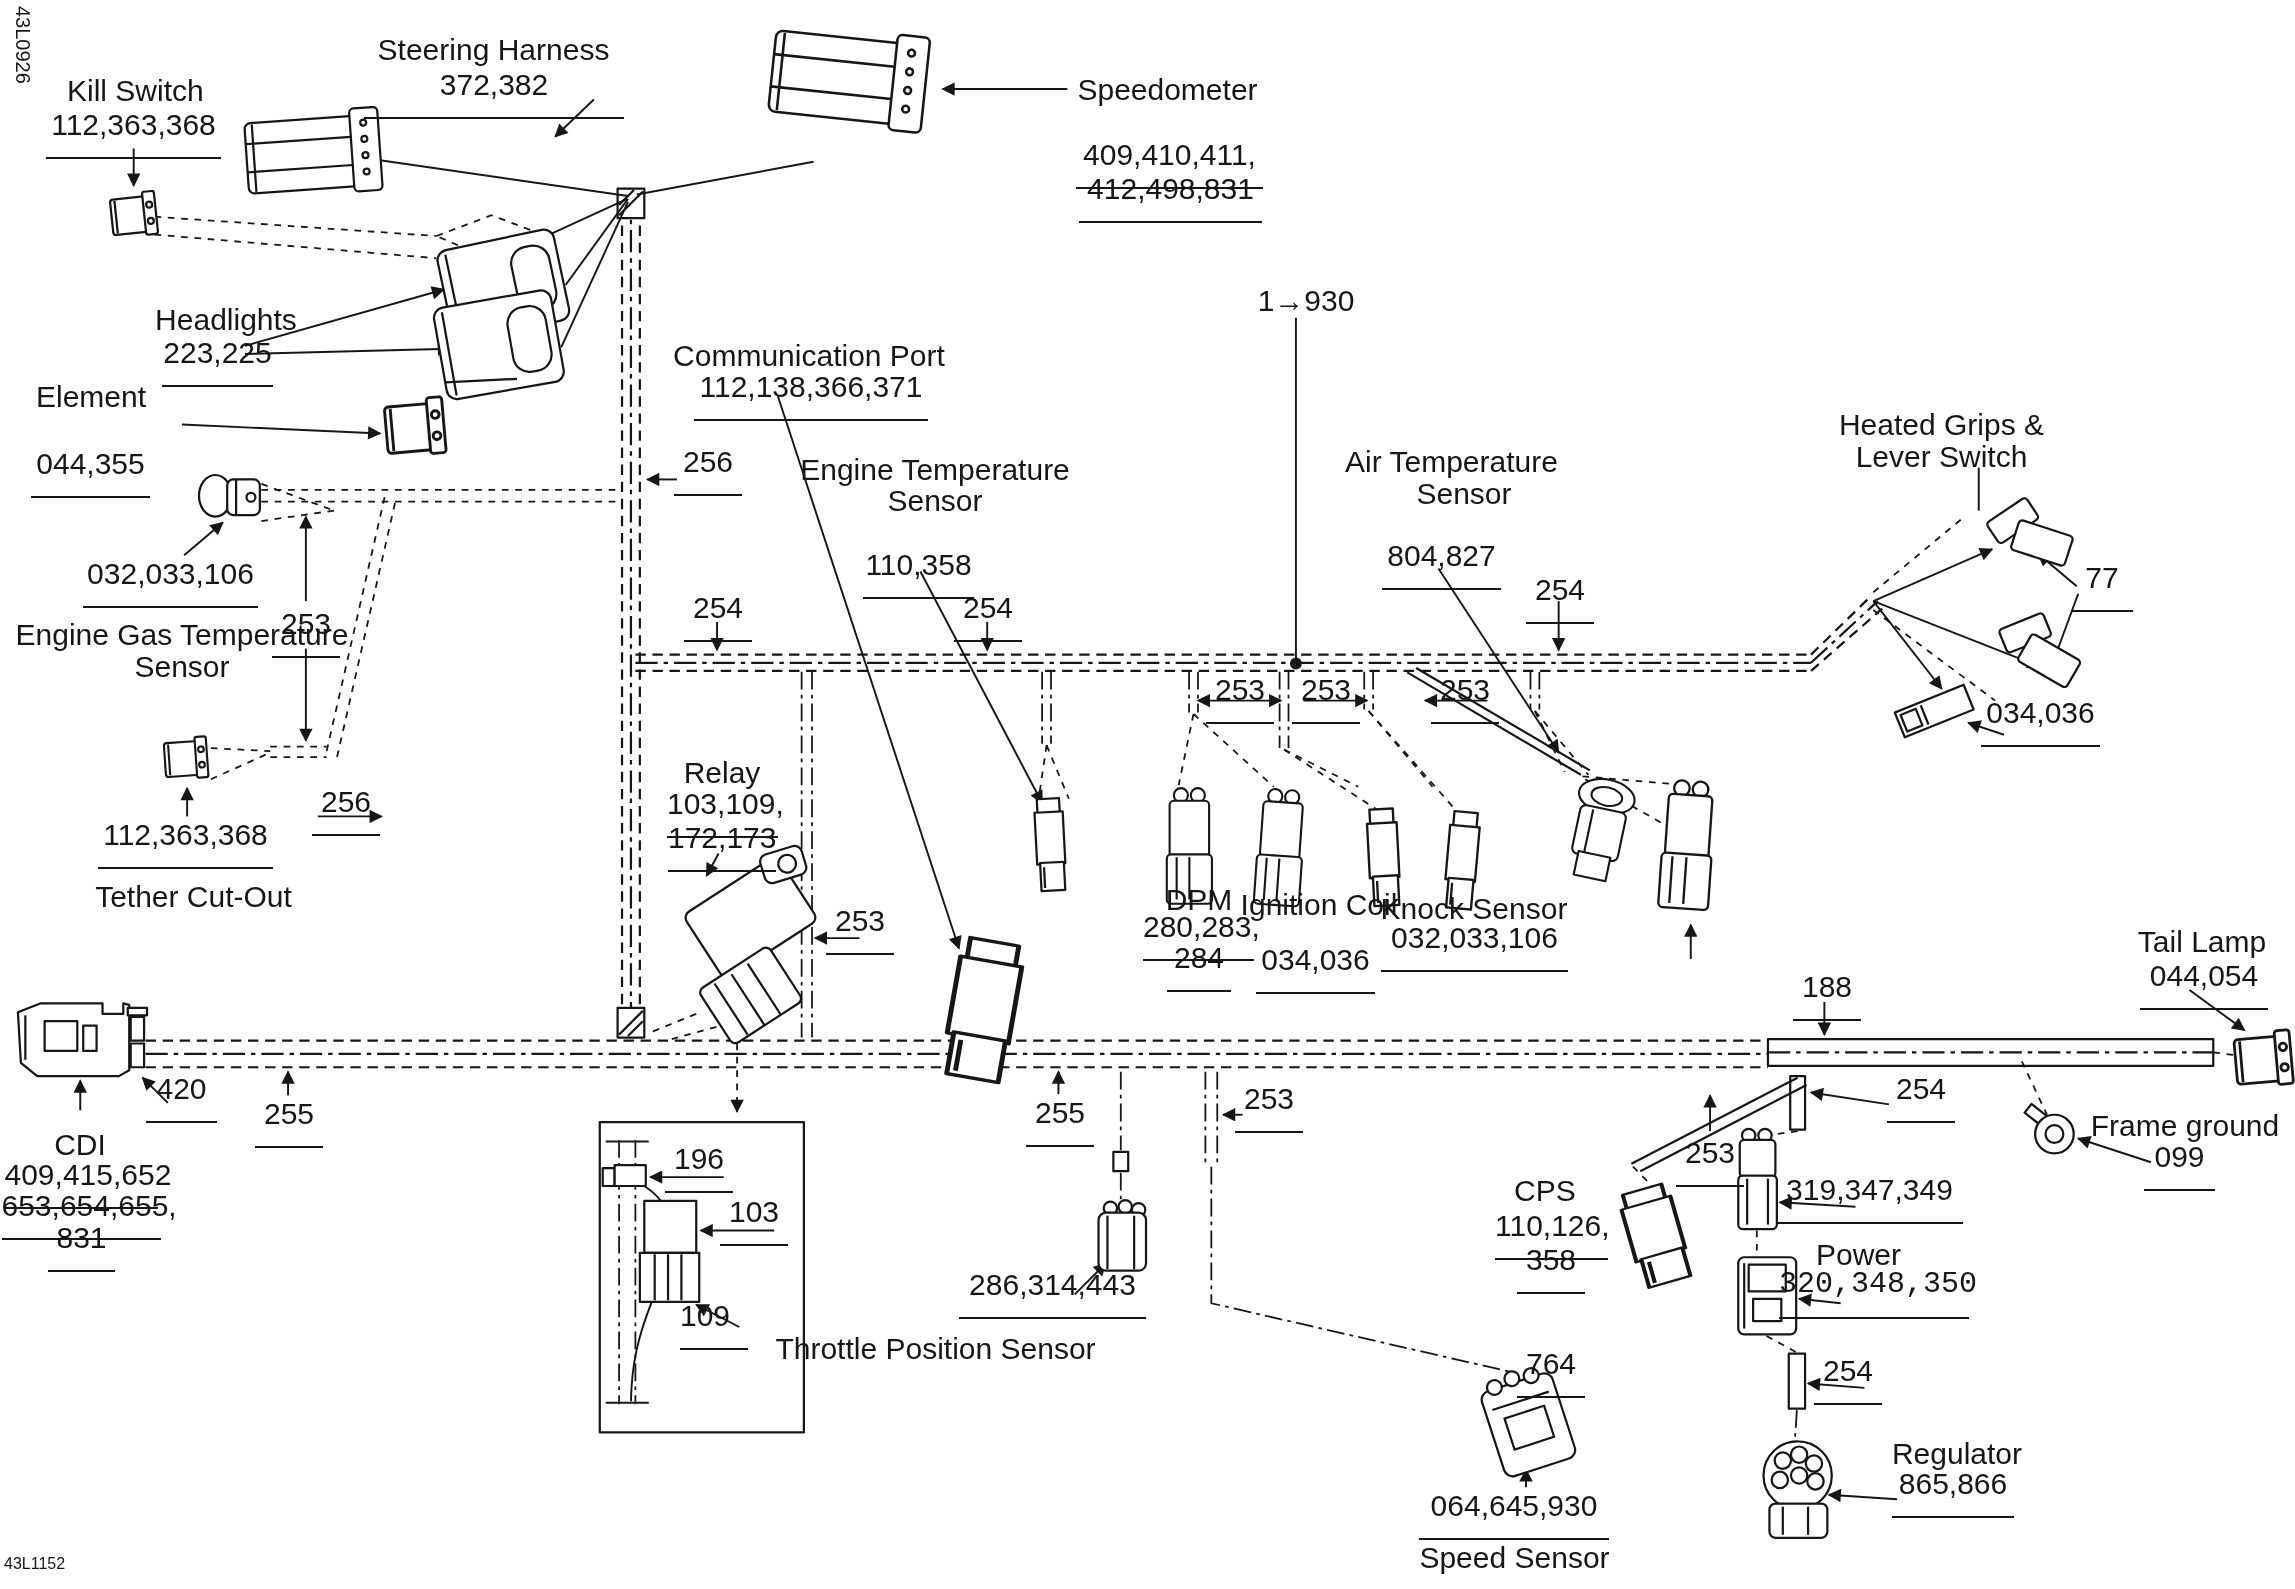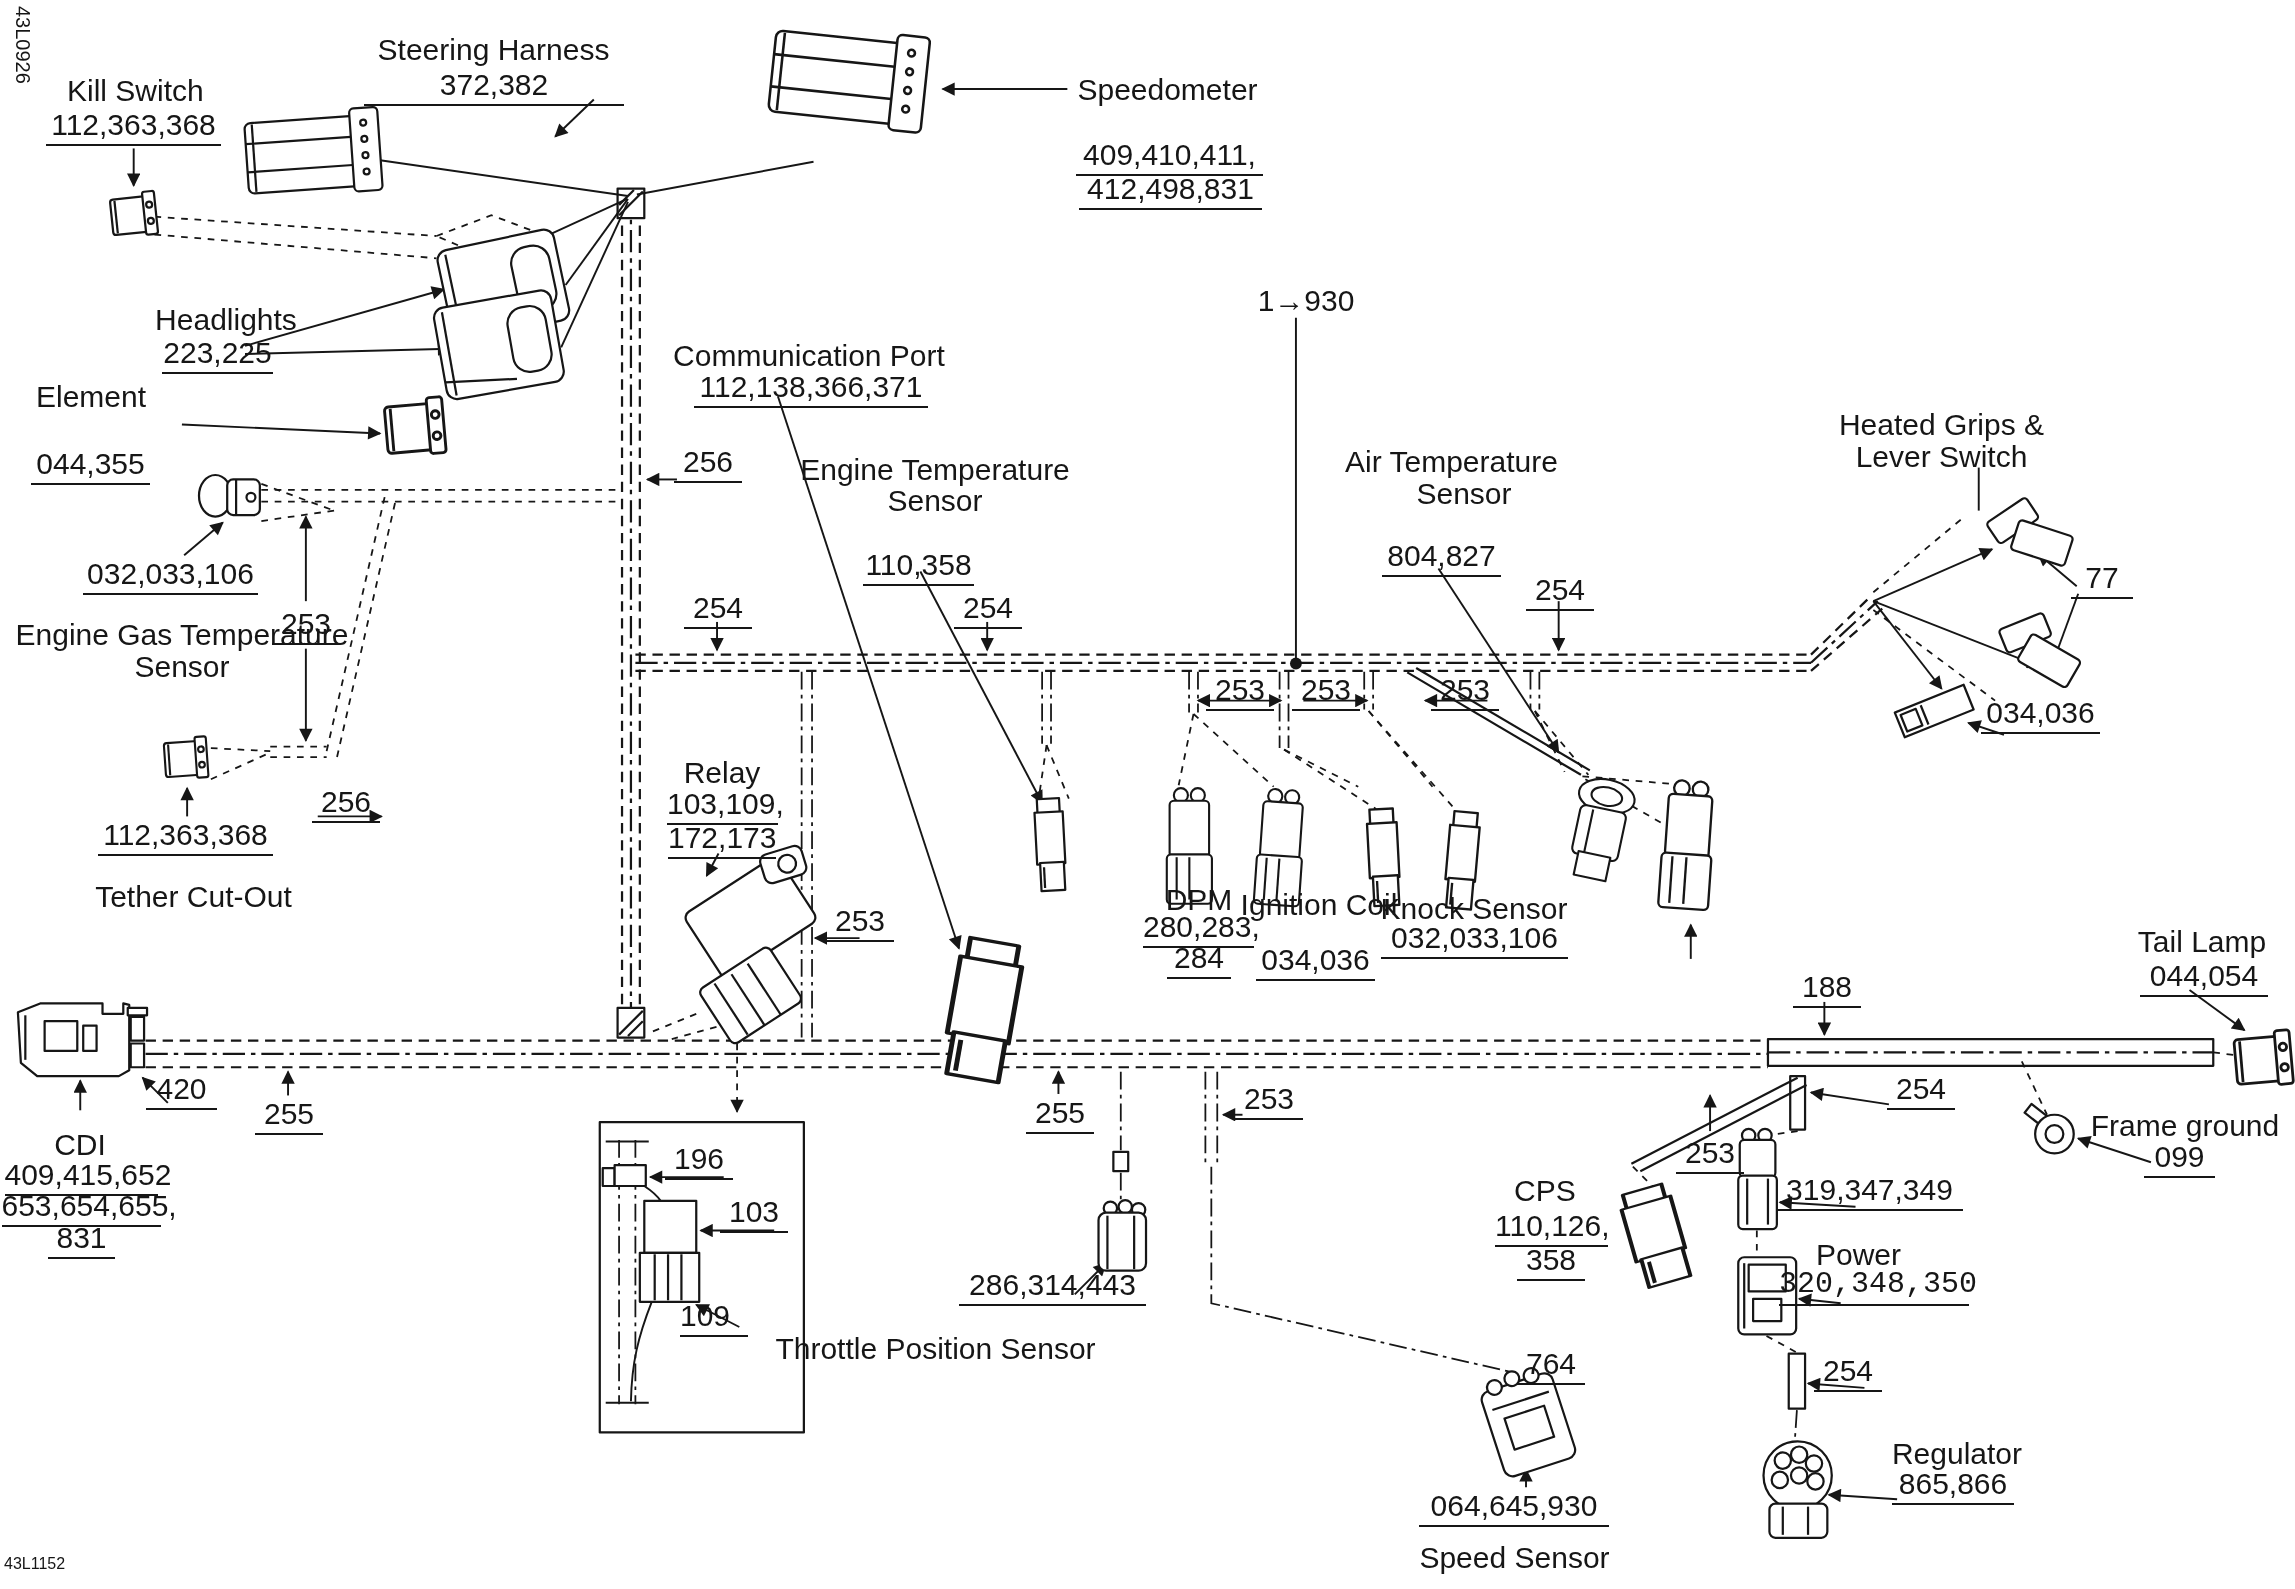--- a/index.html
+++ b/index.html
@@ -1,20 +1,20 @@
 <!DOCTYPE html>
 <html style="font-size:12px"><head>
 <meta charset="utf-8">
 <style>
   html,body{margin:0;padding:0;background:#fff;}
   #stage{position:relative;width:2295px;height:1589px;background:#ffffff;overflow:hidden;
          font-family:"Liberation Sans", sans-serif;}
   #wires{position:absolute;left:0;top:0;}
   .lbl{position:absolute;color:#161616;font-size:30px;line-height:1.12;white-space:nowrap;}
-  .lbl.u{border-bottom:2.2px solid #161616;padding-bottom:2px;}
+  .lbl.u{border-bottom:2.2px solid #161616;padding-bottom:15px;}
   .lbl.rot{transform:rotate(90deg);transform-origin:0 0;}
   .cn{fill:#ffffff;stroke:#161616;stroke-width:3;stroke-linejoin:round;}
   .tk{stroke:#161616;stroke-width:3;fill:none;}
   .tkd{stroke-dasharray:14 9;}
   .tkc{stroke-dasharray:30 8 6 8;}
   .dsh{stroke:#161616;stroke-width:2.4;fill:none;stroke-dasharray:9 9;}
   .dsc{stroke:#161616;stroke-width:2.4;fill:none;stroke-dasharray:24 7 5 7;}
   .ld{stroke:#161616;stroke-width:2.6;fill:none;}
 </style>
 </head>

